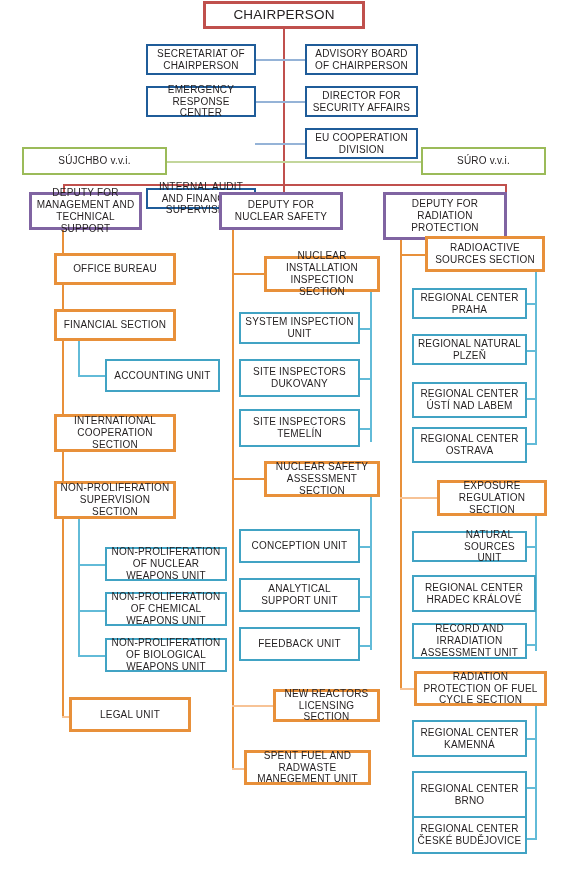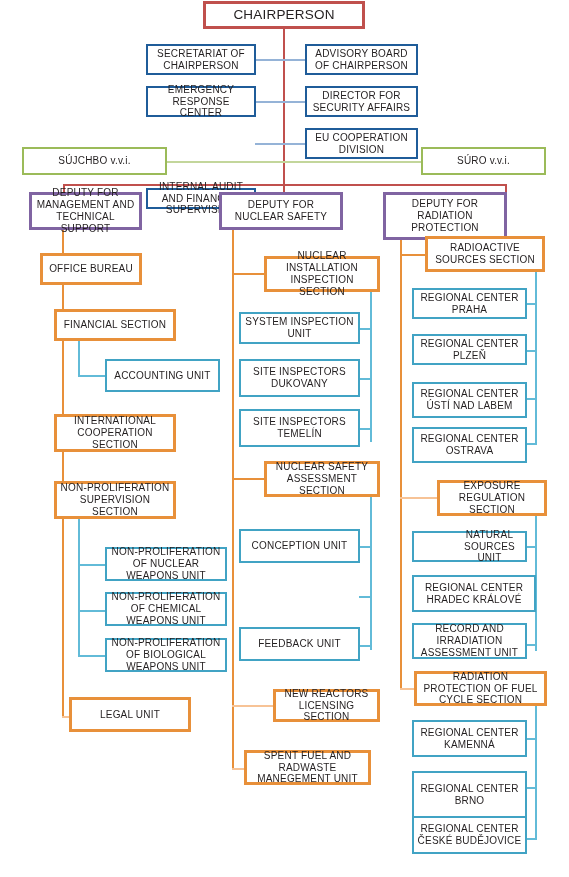--- a/index.html
+++ b/index.html
@@ -101,21 +101,21 @@
     <span>DEPUTY FOR RADIATION PROTECTION</span>
   </div>
 
   <div class="line l-orange" style="left:62px;top:230px;width:2px;height:487px;"></div>
   <div class="line l-orange" style="left:62px;top:269px;width:15px;height:2px;"></div>
   <div class="line l-orange" style="left:62px;top:325px;width:15px;height:2px;"></div>
   <div class="line l-orange" style="left:62px;top:433px;width:15px;height:2px;"></div>
   <div class="line l-orange" style="left:62px;top:500px;width:15px;height:2px;"></div>
   <div class="line l-orange-l" style="left:62px;top:716px;width:78px;height:2px;"></div>
 
-  <div class="box b-orange fs9" style="left:40px;top:253px;width:102px;height:32px;">
+  <div class="box b-orange fs9" style="left:54px;top:253px;width:122px;height:32px;">
     <span>OFFICE BUREAU</span>
   </div>
   <div class="box b-orange fs9" style="left:54px;top:309px;width:122px;height:32px;">
     <span>FINANCIAL SECTION</span>
   </div>
 
   <div class="line l-cyan" style="left:78px;top:341px;width:2px;height:35px;"></div>
   <div class="line l-cyan" style="left:78px;top:375px;width:28px;height:2px;"></div>
   <div class="box b-cyan fs9" style="left:105px;top:359px;width:115px;height:33px;">
     <span>ACCOUNTING UNIT</span>
@@ -177,20 +177,23 @@
   </div>
 
   <div class="line l-cyan" style="left:370px;top:497px;width:2px;height:153px;"></div>
   <div class="line l-cyan" style="left:359px;top:546px;width:13px;height:2px;"></div>
   <div class="line l-cyan" style="left:359px;top:596px;width:13px;height:2px;"></div>
   <div class="line l-cyan" style="left:359px;top:645px;width:13px;height:2px;"></div>
 
   <div class="box b-cyan fs9" style="left:239px;top:529px;width:121px;height:34px;">
     <span>CONCEPTION UNIT</span>
   </div>
+  <div class="box b-cyan fs9" style="left:239px;top:578px;width:121px;height:34px;">
+    <span>ANALYTICAL SUPPORT UNIT</span>
+  </div>
   <div class="box b-cyan fs9" style="left:239px;top:627px;width:121px;height:34px;">
     <span>FEEDBACK UNIT</span>
   </div>
 
   <div class="box b-orange fs9" style="left:273px;top:689px;width:107px;height:33px;">
     <span>NEW REACTORS LICENSING SECTION</span>
   </div>
   <div class="box b-orange fs9" style="left:244px;top:750px;width:127px;height:35px;">
     <span>SPENT FUEL AND RADWASTE MANEGEMENT UNIT</span>
   </div>
@@ -207,21 +210,21 @@
   <div class="line l-cyan" style="left:535px;top:272px;width:2px;height:172px;"></div>
   <div class="line l-cyan" style="left:526px;top:303px;width:11px;height:2px;"></div>
   <div class="line l-cyan" style="left:526px;top:350px;width:11px;height:2px;"></div>
   <div class="line l-cyan" style="left:526px;top:398px;width:11px;height:2px;"></div>
   <div class="line l-cyan" style="left:526px;top:443px;width:11px;height:2px;"></div>
 
   <div class="box b-cyan fs9" style="left:412px;top:288px;width:115px;height:31px;">
     <span>REGIONAL CENTER PRAHA</span>
   </div>
   <div class="box b-cyan fs9" style="left:412px;top:334px;width:115px;height:31px;">
-    <span>REGIONAL CENTER  PLZEŇ</span>
+    <span>REGIONAL NATURAL  PLZEŇ</span>
   </div>
   <div class="box b-cyan fs9" style="left:412px;top:382px;width:115px;height:36px;">
     <span>REGIONAL CENTER  ÚSTÍ NAD LABEM</span>
   </div>
   <div class="box b-cyan fs9" style="left:412px;top:427px;width:115px;height:36px;">
     <span>REGIONAL CENTER OSTRAVA</span>
   </div>
 
   <div class="box b-orange fs9" style="left:437px;top:480px;width:110px;height:36px;">
     <span>EXPOSURE REGULATION SECTION</span>

